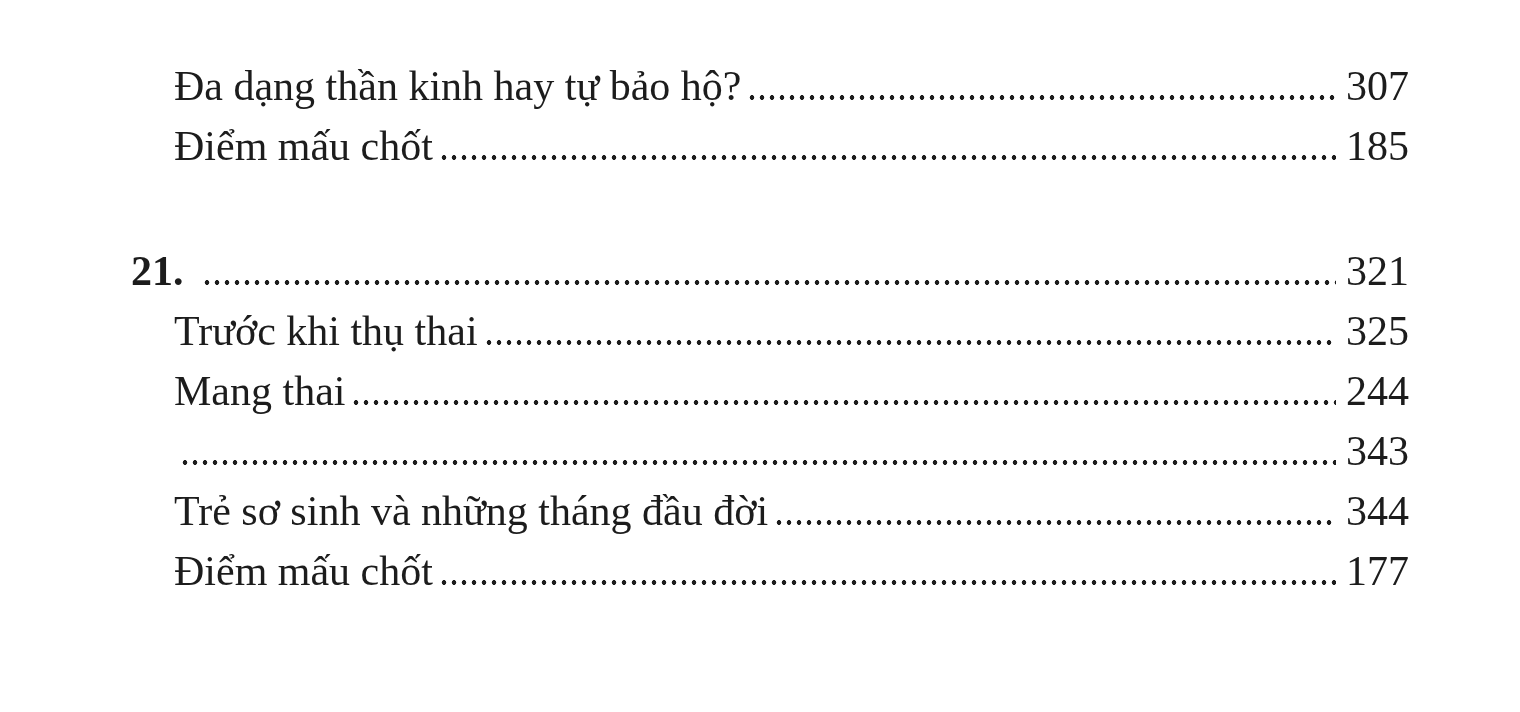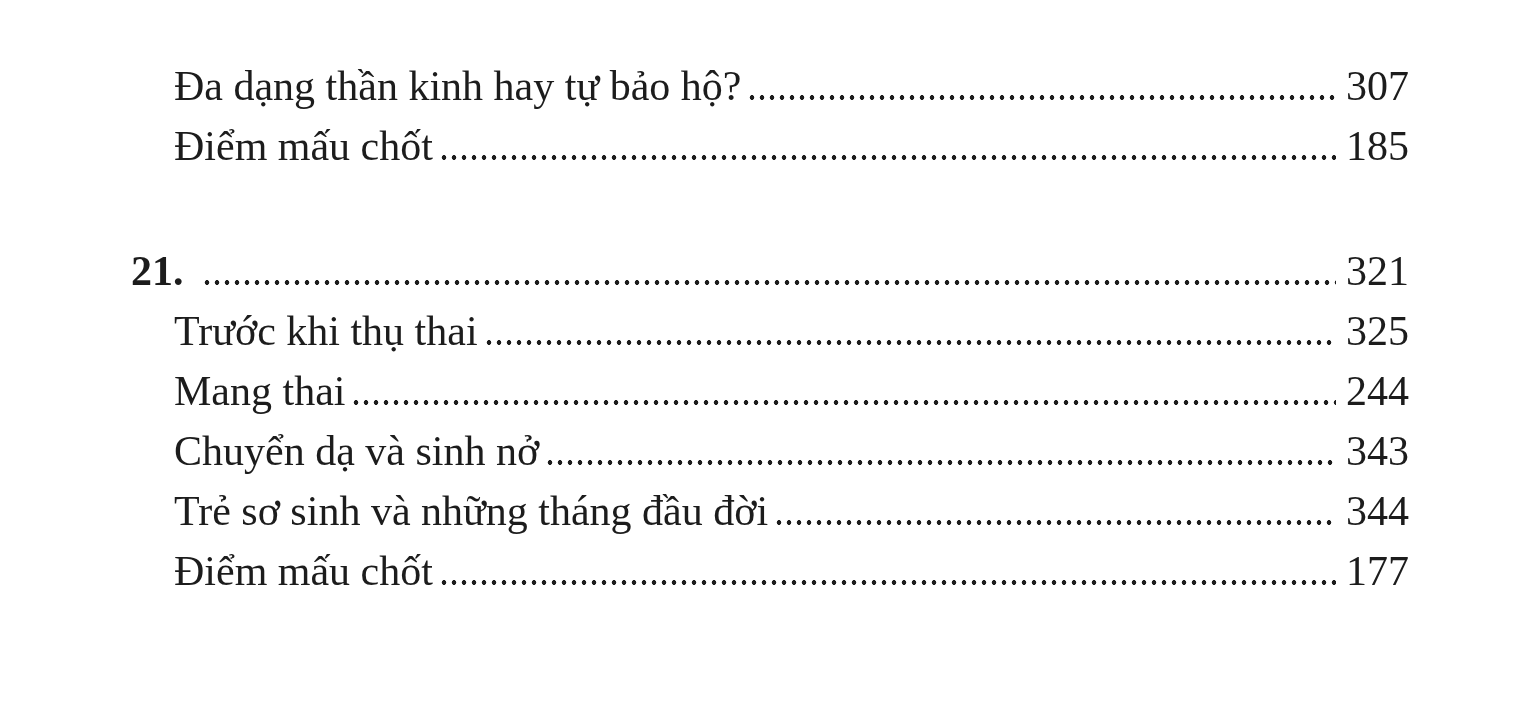--- a/index.html
+++ b/index.html
@@ -96,21 +96,20 @@
     <span class="toc-page">325</span>
   </div>
 
   <div class="toc-row">
     <span class="toc-label">Mang thai</span>
     <span class="toc-dots"></span>
     <span class="toc-page">244</span>
   </div>
 
   <div class="toc-row">
-    <span class="toc-label">Chuyển dạ và sinh nở</span>
     <span class="toc-dots"></span>
     <span class="toc-page">343</span>
   </div>
 
   <div class="toc-row">
     <span class="toc-label">Trẻ sơ sinh và những tháng đầu đời</span>
     <span class="toc-dots"></span>
     <span class="toc-page">344</span>
   </div>
 

